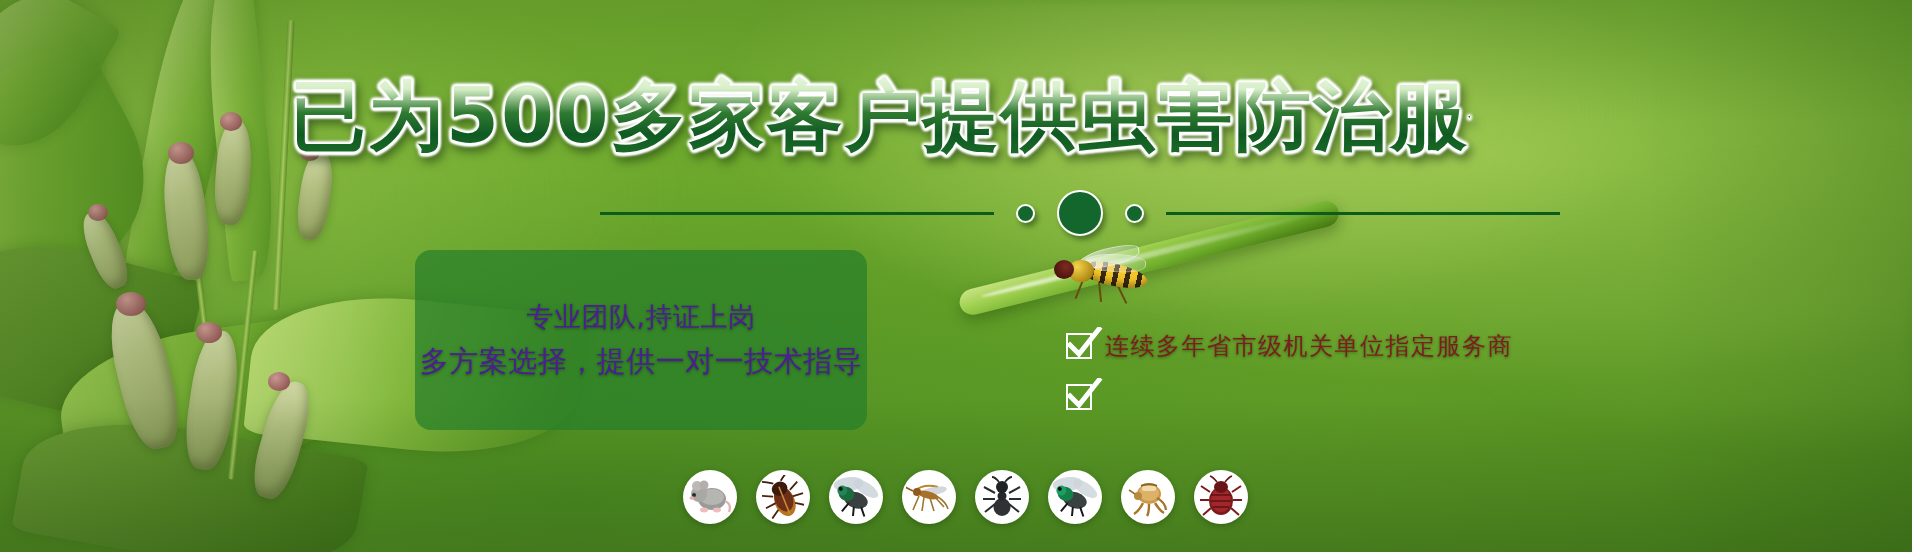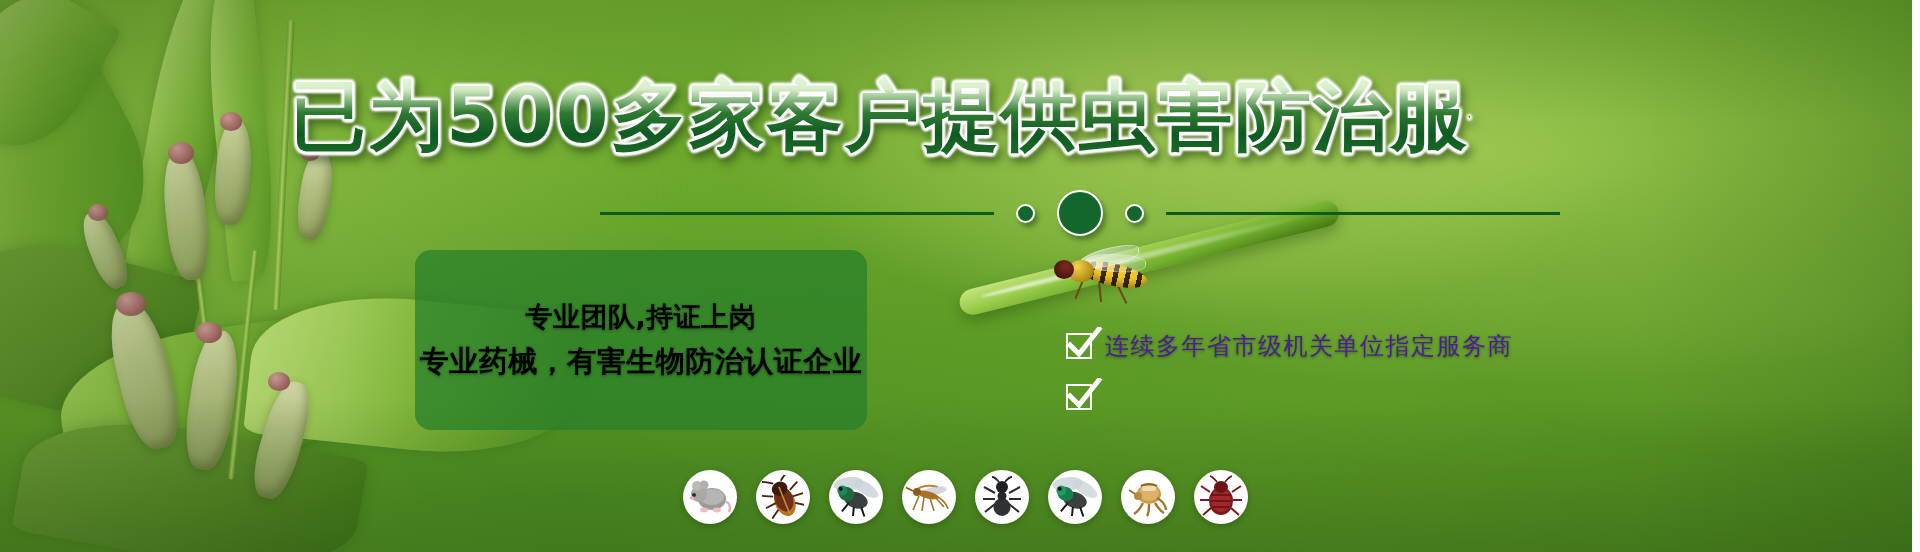--- a/index.html
+++ b/index.html
@@ -146,41 +146,41 @@
   .feature-box {
     position: absolute; left: 415px; top: 250px;
     width: 452px; height: 180px;
     border-radius: 16px;
     background: rgba(39,126,42,.72);
     display: flex; flex-direction: column;
     align-items: center; justify-content: center; gap: 7px;
     padding: 4px 14px;
   }
   .feature-line {
-    color: #000000; font-weight: 700; white-space: nowrap;
+    color: #4c1d95; font-weight: 400; white-space: nowrap;
     font-family: "DejaVu Sans", "Liberation Sans", sans-serif;
     text-shadow: 0 1px 3px rgba(10,40,5,.55);
   }
   .feature-line.l1 { font-size: 27px; letter-spacing: .5px; }
   .feature-line.l2 { font-size: 29px; letter-spacing: .5px; }
   .feature-line.l3 { font-size: 29px; letter-spacing: .5px; }
 
   
   .bullets {
     position: absolute; left: 1066px; top: 330px;
     display: flex; flex-direction: column; gap: 22px;
   }
   .bullet { display: flex; align-items: center; gap: 13px; }
   .check-box {
     position: relative; width: 26px; height: 26px;
     border: 2px solid #ffffff; flex: 0 0 auto;
   }
   .check-box svg { position: absolute; left: -3px; top: -8px; }
   .bullet-text {
-    color: #4c1d95; font-size: 24px; letter-spacing: 1.5px; white-space: nowrap;
+    color: #7f1d1d; font-size: 24px; letter-spacing: 1.5px; white-space: nowrap;
     font-family: "DejaVu Sans", "Liberation Sans", sans-serif;
     text-shadow: 0 1px 3px rgba(10,40,5,.5);
   }
 
   
   .pests {
     position: absolute; left: 683px; top: 470px;
     display: flex; gap: 19px; align-items: center;
   }
   .pest {
@@ -252,21 +252,21 @@
   <div class="divider">
     <span class="div-line"></span>
     <span class="div-dot"></span>
     <span class="div-dot big"></span>
     <span class="div-dot"></span>
     <span class="div-line"></span>
   </div>
 
   <div class="feature-box">
     <div class="feature-line l1">专业团队,持证上岗</div>
-    <div class="feature-line l3">专业药械，有害生物防治认证企业</div>
+    <div class="feature-line l3">多方案选择，提供一对一技术指导</div>
   </div>
 
   <div class="bullets">
     <div class="bullet">
       <span class="check-box">
         <svg width="38" height="34" viewBox="0 0 38 34" aria-hidden="true">
           <path d="M5 18 L14 27 L34 2" fill="none" stroke="#ffffff" stroke-width="5" stroke-linecap="square" stroke-linejoin="miter"></path>
         </svg>
       </span>
       <span class="bullet-text">连续多年省市级机关单位指定服务商</span>

